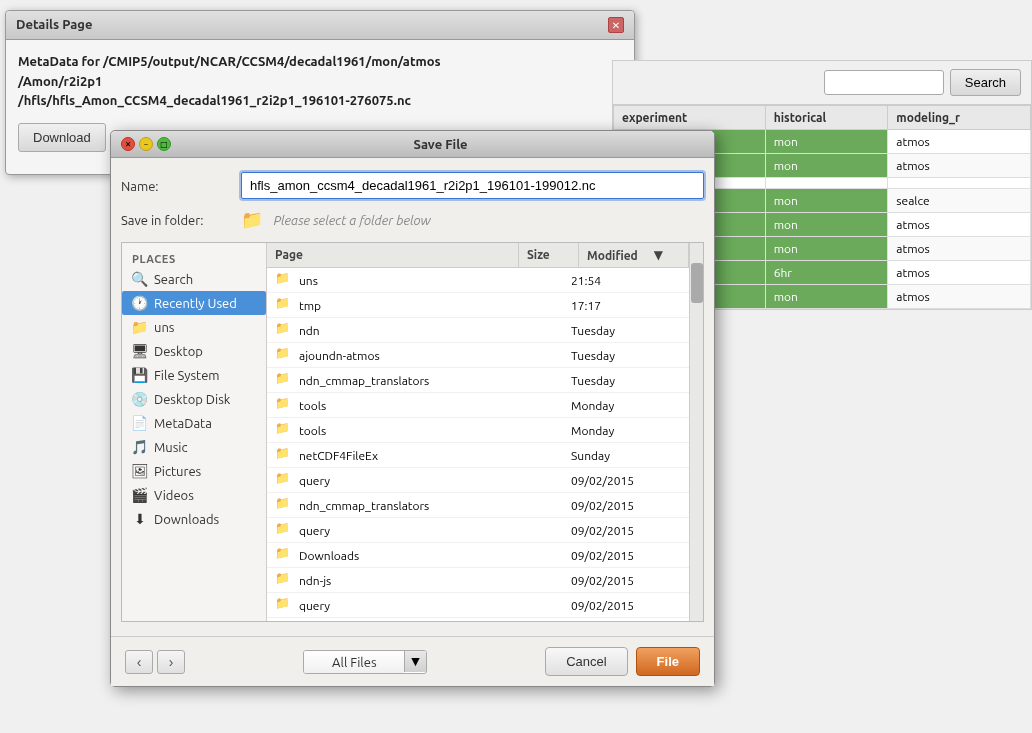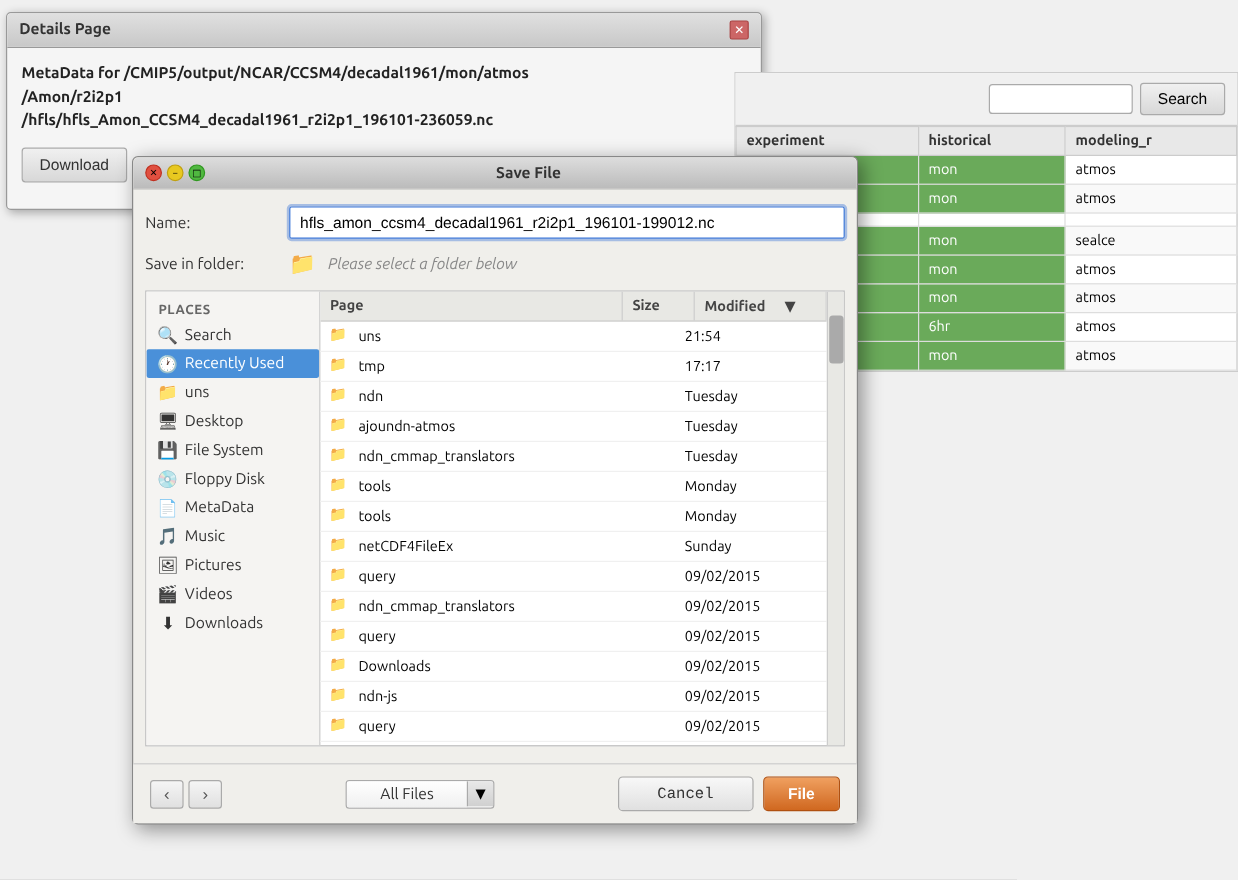--- a/index.html
+++ b/index.html
@@ -375,25 +375,24 @@
 
     .save-action-buttons {
       display: flex;
       gap: 8px;
     }
 
     .cancel-btn {
       background: linear-gradient(to bottom, #f8f8f8, #e0e0e0);
       border: 1px solid #aaa;
       border-radius: 4px;
-      padding: 6px 32px;
+      padding: 6px 20px;
       font-size: 13px;
       cursor: pointer;
       color: #333;
-      font-family: Liberation Mono, monospace;
     }
 
     .save-btn {
       background: linear-gradient(to bottom, #f0a060, #d06820);
       border: 1px solid #b05010;
       border-radius: 4px;
       padding: 6px 20px;
       font-size: 13px;
       cursor: pointer;
       color: #fff;
@@ -434,21 +433,21 @@
 
   <div class="details-window">
     <div class="details-titlebar">
       <span class="details-titlebar-title">Details Page</span>
       <div class="details-close-btn">✕</div>
     </div>
     <div class="details-content">
       <div class="details-metadata">
         <span>MetaData for /CMIP5/output/NCAR/CCSM4/decadal1961/mon/atmos</span><br>
         <span>/Amon/r2i2p1</span><br>
-        <span>/hfls/hfls_Amon_CCSM4_decadal1961_r2i2p1_196101-236059.nc</span>
+        <span>/hfls/hfls_Amon_CCSM4_decadal1961_r2i2p1_196101-276075.nc</span>
       </div>
       <div class="details-toolbar">
         <button class="download-btn">Download</button>
       </div>
     </div>
   </div>
 
   <div class="bg-table-area">
     <div class="bg-search-bar">
       <input class="bg-search-input" type="text" style="">
@@ -549,21 +548,21 @@
               <div class="places-item">
                 <span class="places-icon">🖥</span>
                 <span>Desktop</span>
               </div>
               <div class="places-item">
                 <span class="places-icon">💾</span>
                 <span>File System</span>
               </div>
               <div class="places-item">
                 <span class="places-icon">💿</span>
-                <span>Floppy Disk</span>
+                <span>Desktop Disk</span>
               </div>
               <div class="places-item">
                 <span class="places-icon">📄</span>
                 <span>MetaData</span>
               </div>
               <div class="places-item">
                 <span class="places-icon">🎵</span>
                 <span>Music</span>
               </div>
               <div class="places-item">

